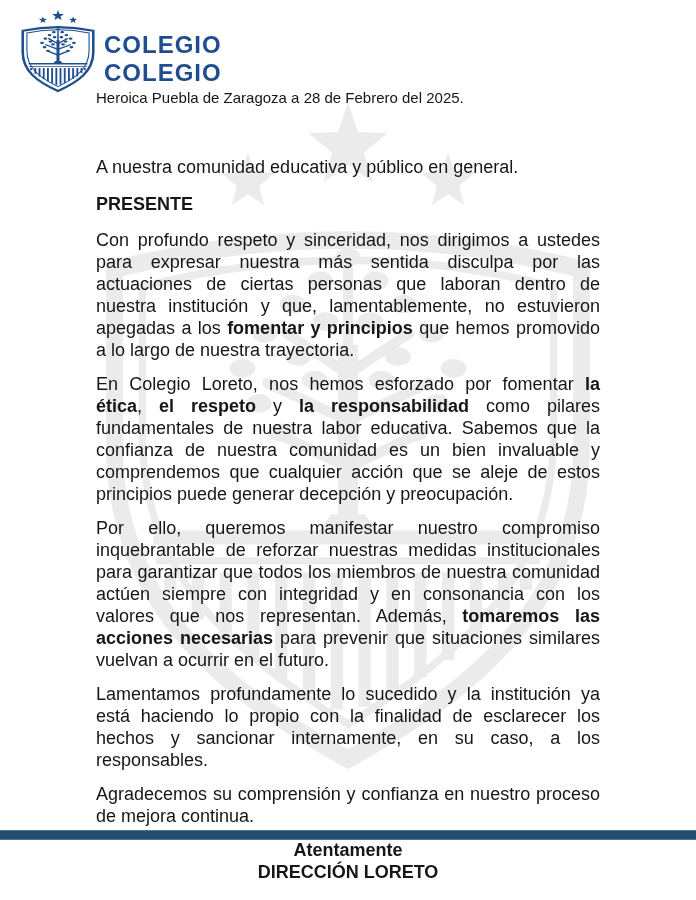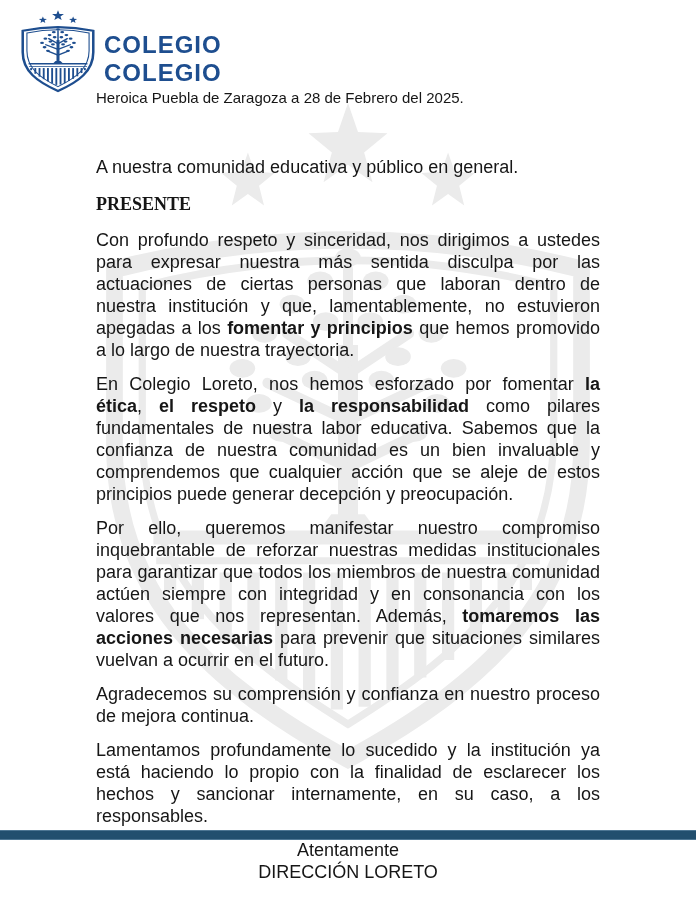--- a/index.html
+++ b/index.html
@@ -23,24 +23,24 @@
   .dateline {
     position:absolute; top:88px; left:96px; right:73px;
     text-align:left; font-size:15px; line-height:20px;
   }
   
   .letter {
     position:absolute; left:96px; top:156px; width:504px;
     font-size:18px; line-height:22px;
   }
   .salutation { margin:0 0 15px 0; }
-  .presente { margin:0 0 14px 0; font-weight:bold;font-family:Liberation Serif, serif; }
+  .presente { margin:0 0 14px 0; font-weight:bold; }
   .para { margin:0 0 12px 0; text-align:justify; }
   .b { font-weight:bold; }
-  .closing { margin-top:0; text-align:center; font-weight:normal; }
+  .closing { margin-top:0; text-align:center; font-weight:bold; }
   .closing div { line-height:22px; }
   
   .footer-bar {
     position:absolute; left:0; top:830px; width:696px; height:8px;
     background:#224f6e; border-top:1px solid #4d7693; border-bottom:1px solid #4d7693;
   }
 </style>
 </head>
 <body>
 
@@ -135,23 +135,23 @@
     <div class="letter">
       <p class="salutation">A nuestra comunidad educativa y público en general.</p>
       <p class="presente">PRESENTE</p>
 
       <p class="para"><span>Con profundo respeto y sinceridad, nos dirigimos a ustedes para expresar nuestra más sentida disculpa por las actuaciones de ciertas personas que laboran dentro de nuestra institución y que, lamentablemente, no estuvieron apegadas a los </span><span class="b">fomentar y principios</span><span> que hemos promovido a lo largo de nuestra trayectoria.</span></p>
 
       <p class="para"><span>En Colegio Loreto, nos hemos esforzado por fomentar </span><span class="b">la ética</span><span>, </span><span class="b">el respeto</span><span> y </span><span class="b">la responsabilidad</span><span> como pilares fundamentales de nuestra labor educativa. Sabemos que la confianza de nuestra comunidad es un bien invaluable y comprendemos que cualquier acción que se aleje de estos principios puede generar decepción y preocupación.</span></p>
 
       <p class="para"><span>Por ello, queremos manifestar nuestro compromiso inquebrantable de reforzar nuestras medidas institucionales para garantizar que todos los miembros de nuestra comunidad actúen siempre con integridad y en consonancia con los valores que nos representan. Además, </span><span class="b">tomaremos las acciones necesarias</span><span> para prevenir que situaciones similares vuelvan a ocurrir en el futuro.</span></p>
 
+      <p class="para"><span>Lamentamos profundamente lo sucedido y la institución ya está haciendo lo propio con la finalidad de esclarecer los hechos y sancionar internamente, en su caso, a los responsables.</span></p>
+
       <p class="para"><span>Agradecemos su comprensión y confianza en nuestro proceso de mejora continua.</span></p>
-
-      <p class="para"><span>Lamentamos profundamente lo sucedido y la institución ya está haciendo lo propio con la finalidad de esclarecer los hechos y sancionar internamente, en su caso, a los responsables.</span></p>
 
       <div class="closing">
         <div>Atentamente</div>
         <div>DIRECCIÓN LORETO</div>
       </div>
     </div>
 
     <div class="footer-bar"></div>
   </div>
 </div>

